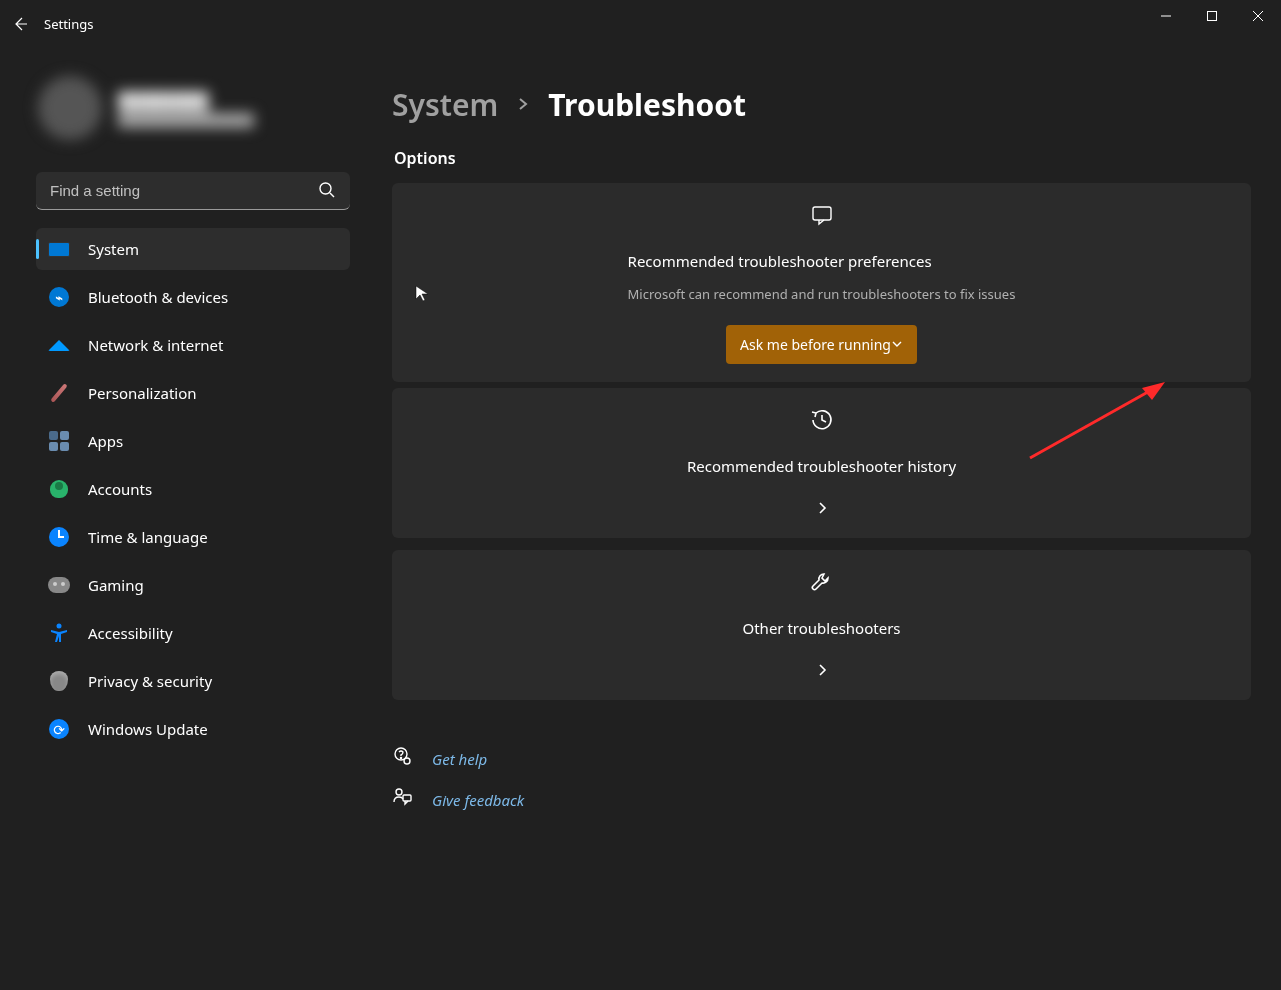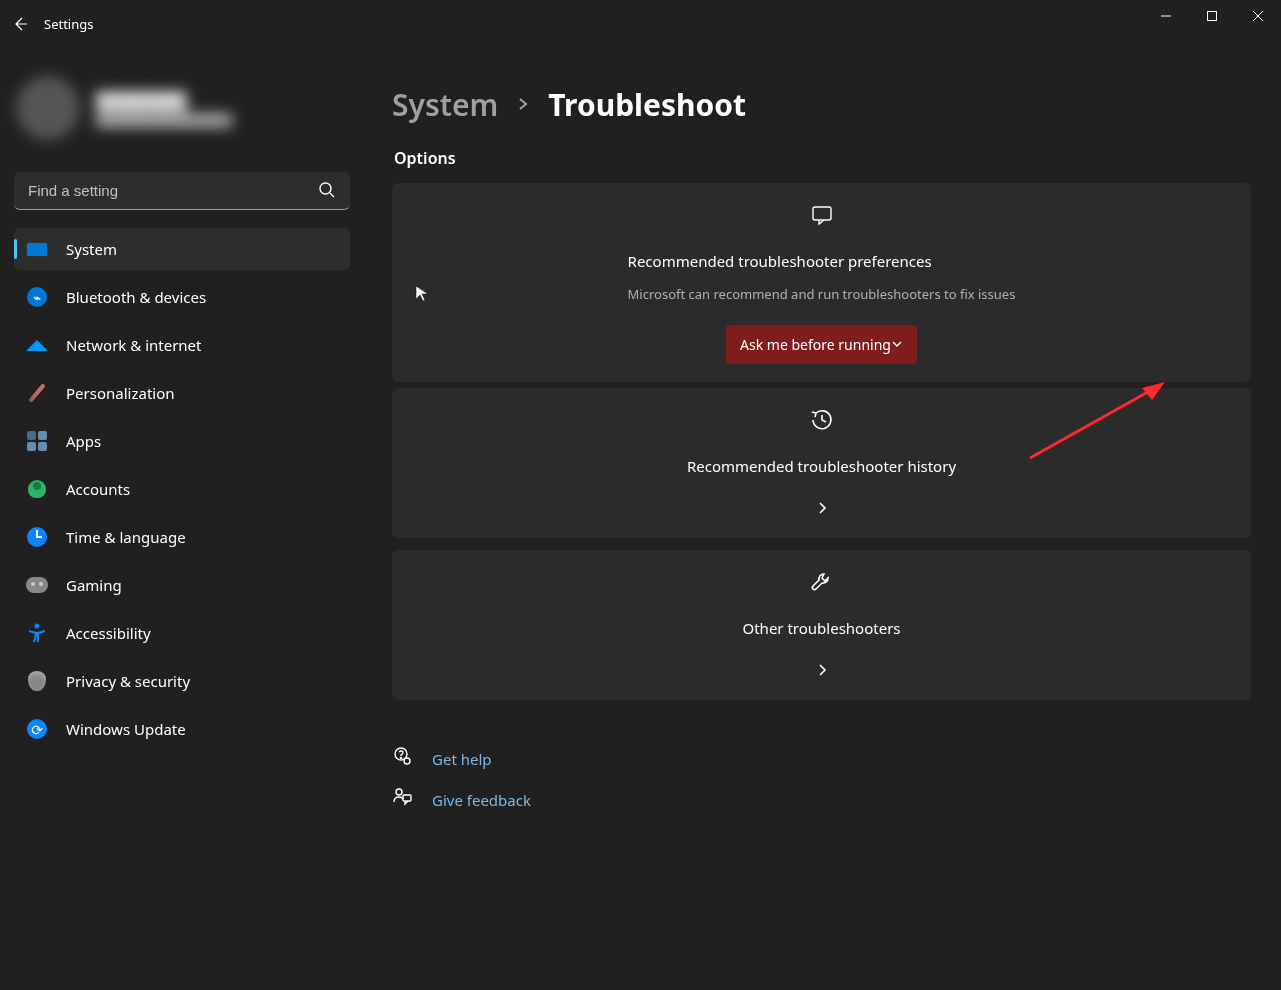--- a/index.html
+++ b/index.html
@@ -37,21 +37,21 @@
     color: #ffffff;
     display: flex; align-items: center; justify-content: center;
     cursor: pointer;
   }
   .content {
     display: flex;
     height: calc(100% - 48px);
   }
   .sidebar {
     width: 370px;
-    padding: 10px 14px 0 8px;
+    padding: 10px 14px 0 30px;
     display: flex;
     flex-direction: column;
   }
   .profile {
     height: 100px;
     display: flex;
     align-items: center;
     gap: 16px;
     padding-left: 8px;
     filter: blur(7px);
@@ -179,21 +179,21 @@
   .card.tall { min-height: 80px; }
   .card-icon {
     width: 28px; height: 28px;
     color: #ffffff;
     display: flex; align-items: center; justify-content: center;
   }
   .card-body { flex: 1; }
   .card-title { font-size: 15px; }
   .card-sub { font-size: 13px; color: #b0b0b0; margin-top: 14px; }
   .dropdown {
-    background: #7f1d1d;
+    background: #a16207;
     border-radius: 4px;
     padding: 10px 14px;
     display: flex;
     align-items: center;
     font-size: 14px;
     cursor: pointer;
   }
   .chev-right { color: #ffffff; }
   .spacer-block { height: 6px; }
   .help-links {
@@ -202,21 +202,21 @@
     flex-direction: column;
     gap: 16px;
   }
   .help-row {
     display: flex;
     align-items: center;
     gap: 20px;
     cursor: pointer;
   }
   .help-icon { width: 20px; color: #ffffff; }
-  .help-text { color: #7db9e8; font-size: 15px; }
+  .help-text { color: #7db9e8; font-size: 15px; font-style: italic; }
   .cursor-overlay {
     position: absolute;
     left: 414px; top: 284px;
     width: 18px; height: 18px;
     pointer-events: none;
     color: #fff;
   }
   .arrow-annotation {
     position: absolute;
     left: 1020px; top: 368px;

